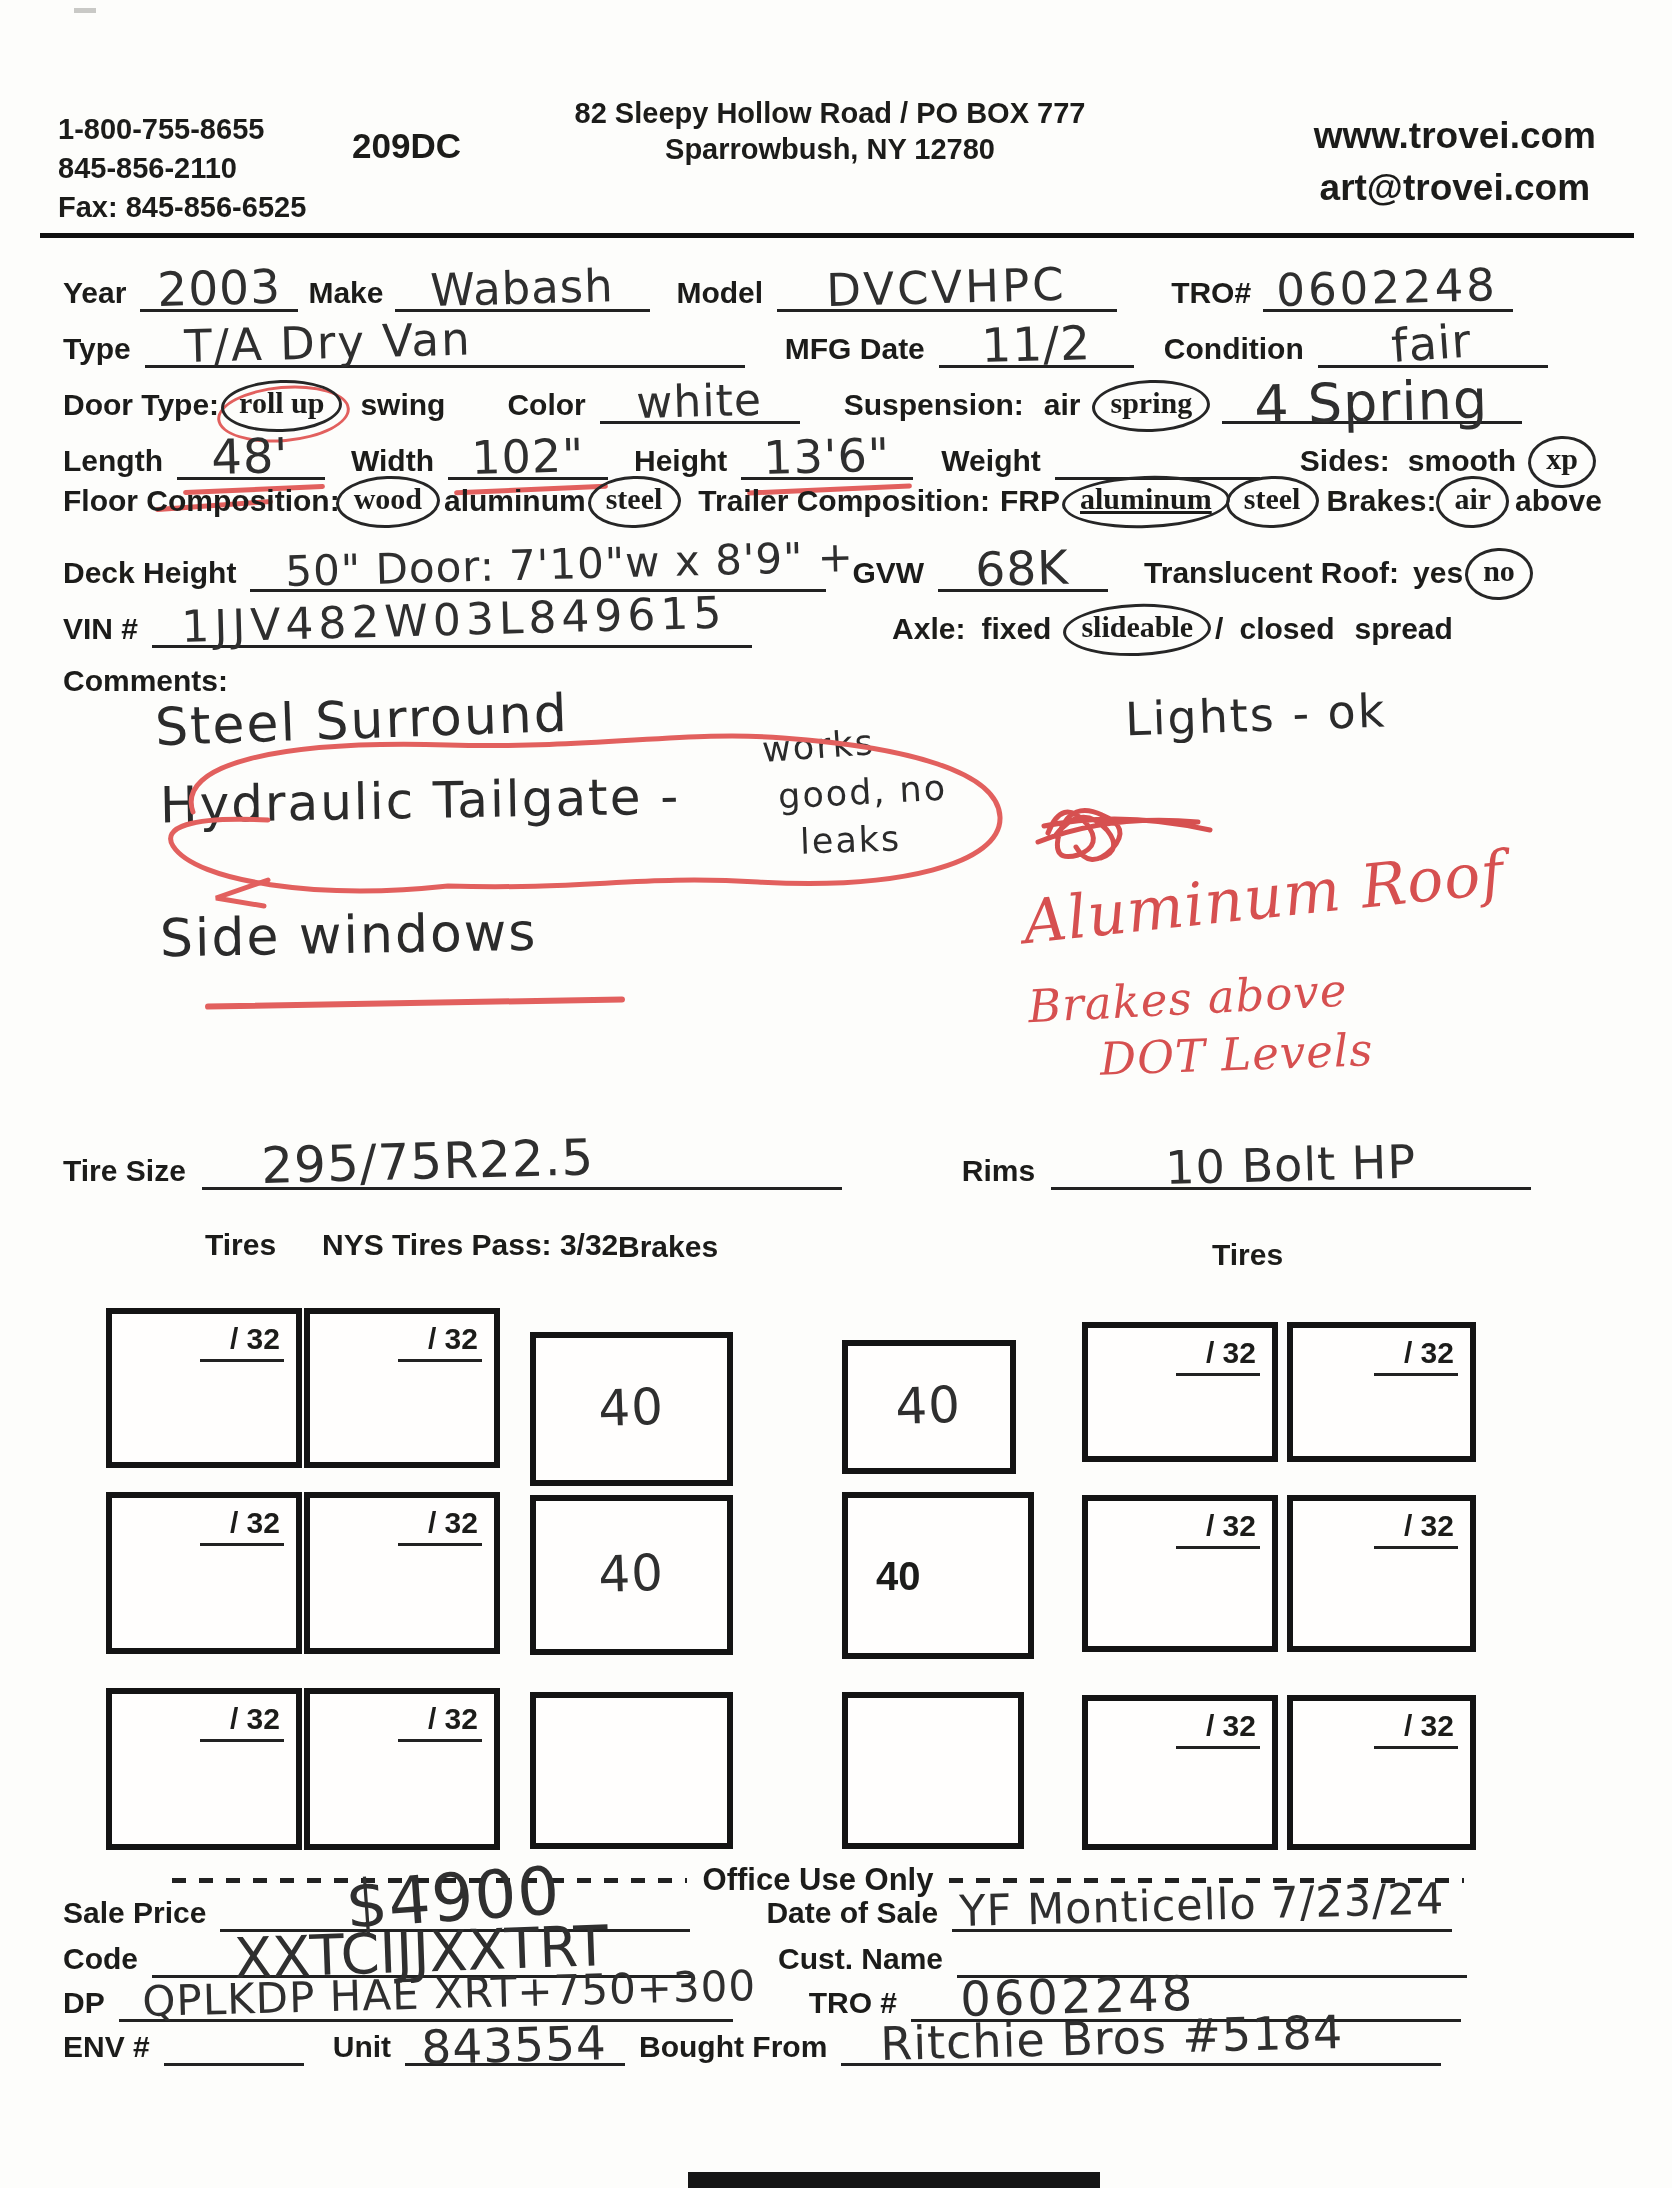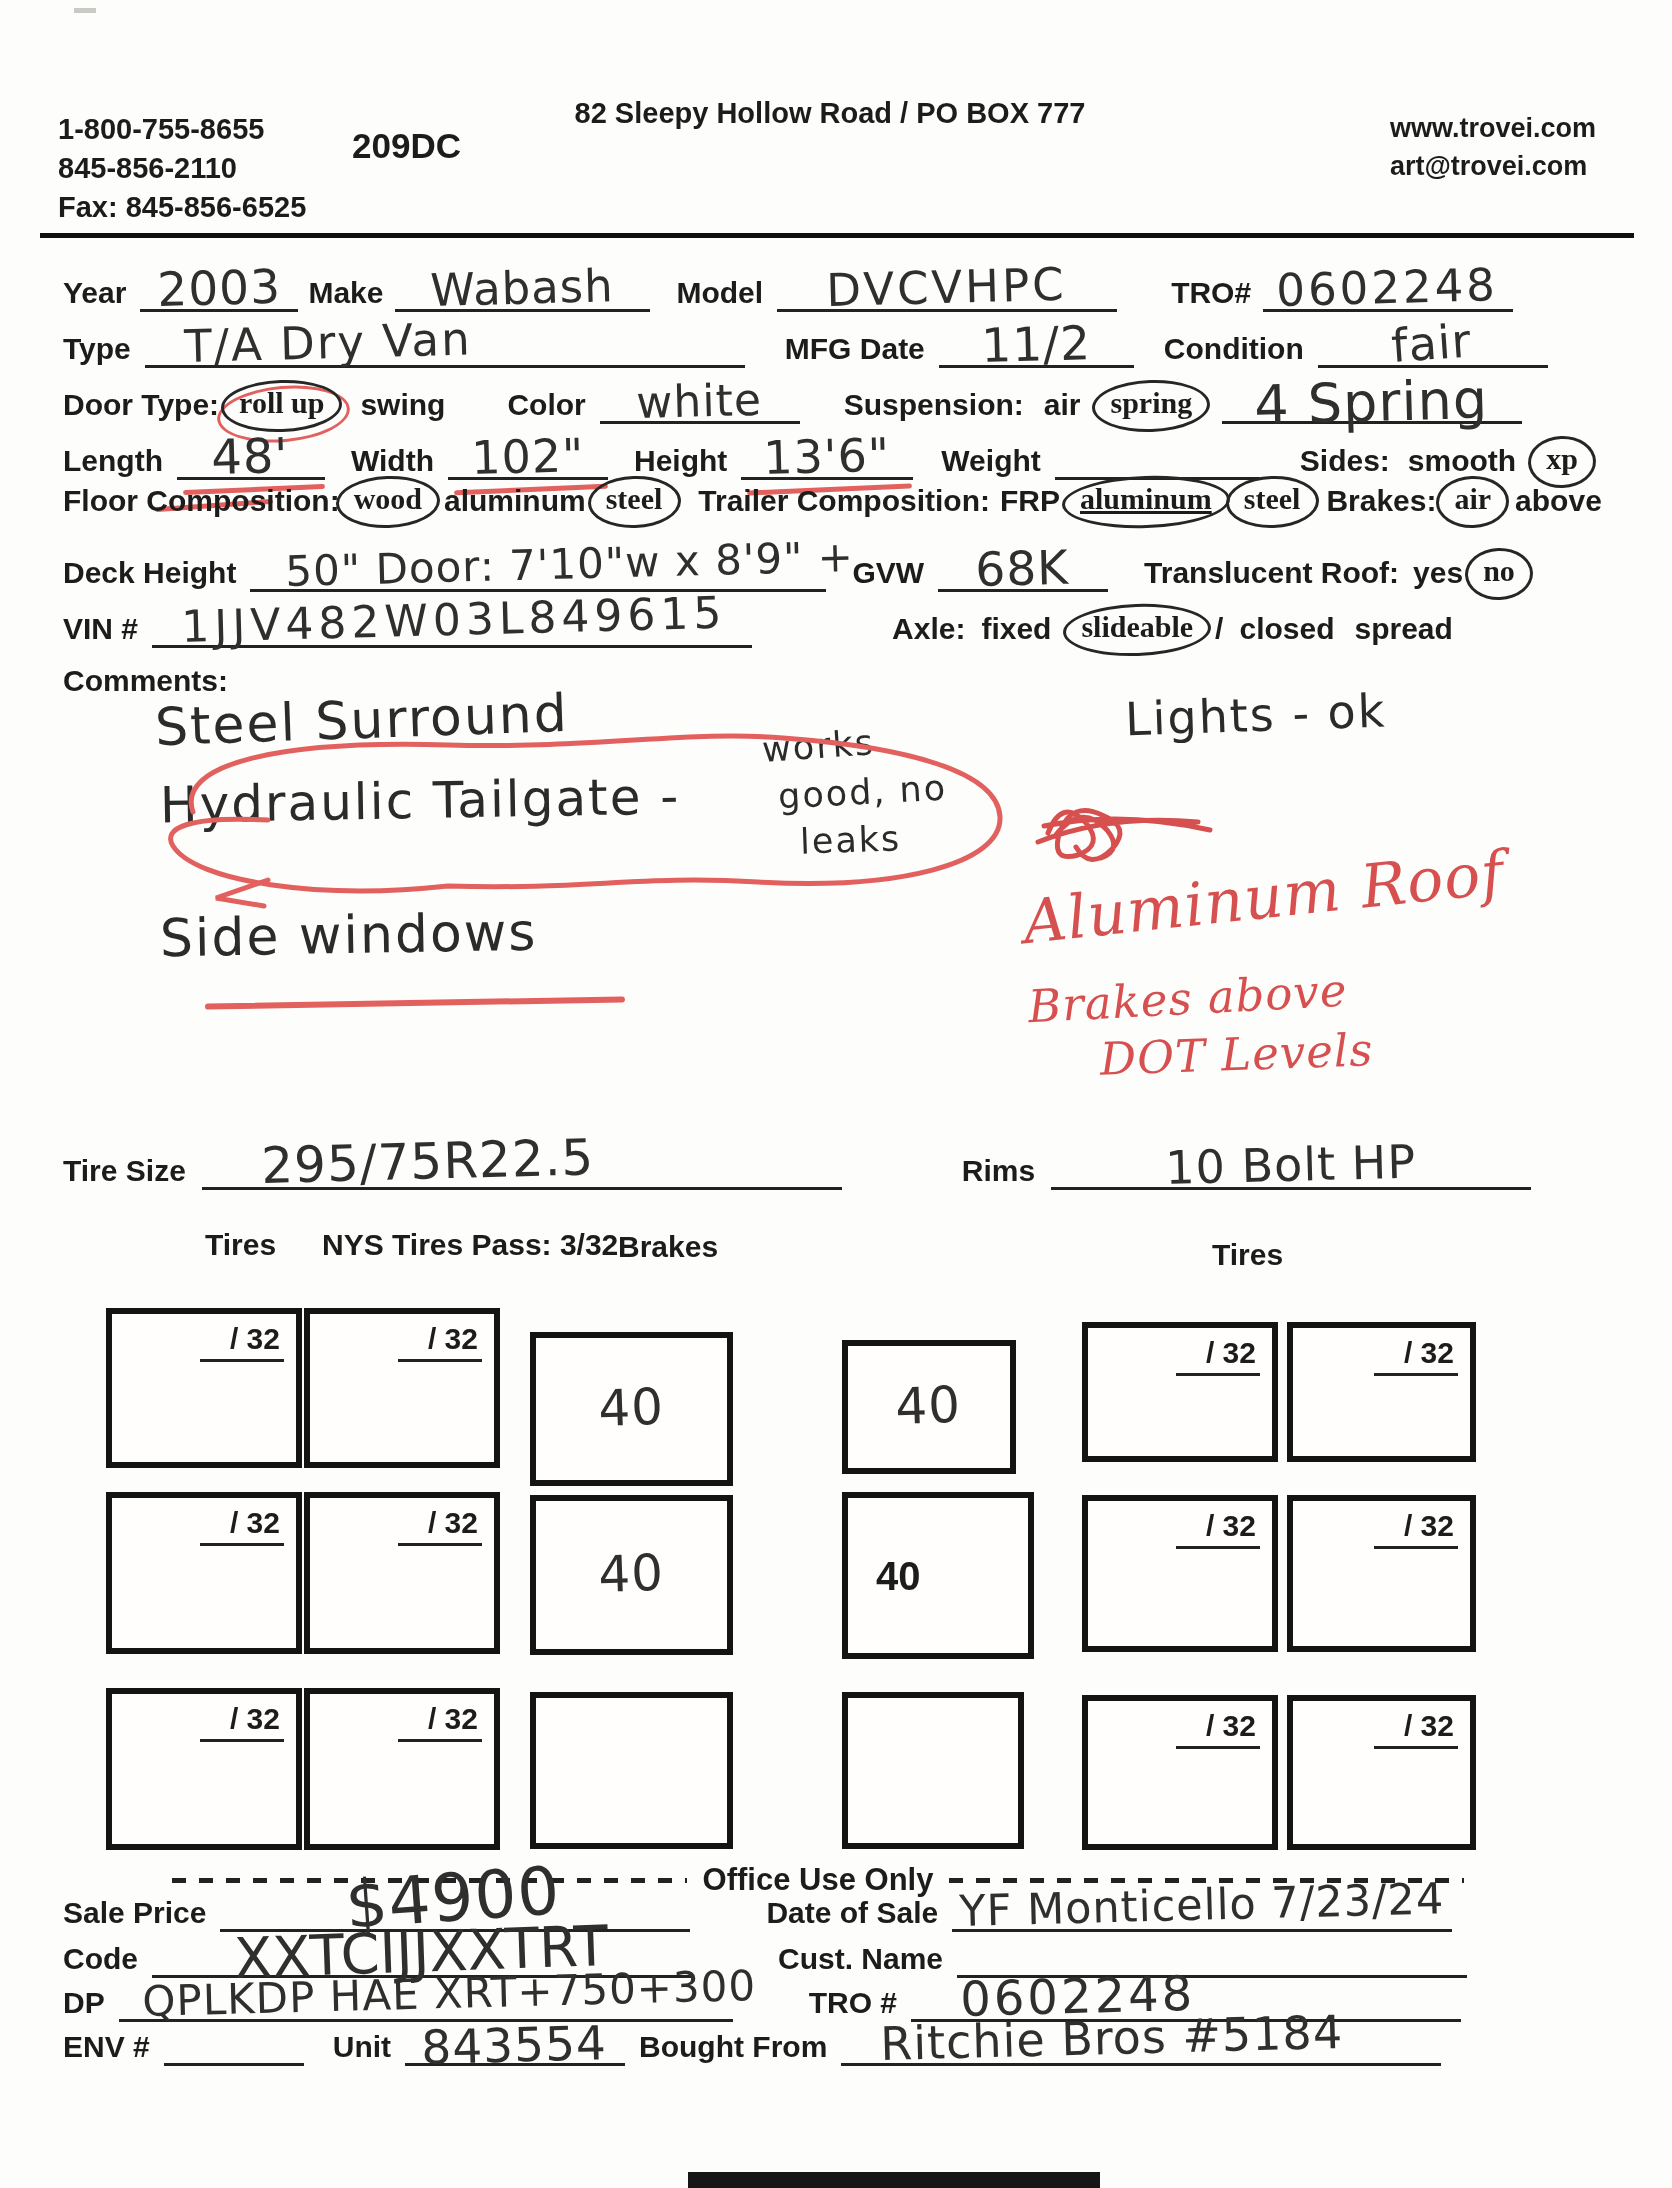--- a/index.html
+++ b/index.html
@@ -7,21 +7,21 @@
     position:relative; width:1672px; height:2188px;
     background:#fdfdfb; overflow:hidden;
     font-family:"Liberation Sans", sans-serif; color:#1c1c1a;
   }
   
   .hdr-phones { position:absolute; left:58px; top:110px; font-size:29px; font-weight:600; line-height:1.34; }
   .hdr-code   { position:absolute; left:352px; top:126px; font-size:35px; font-weight:700; }
   .hdr-center { position:absolute; left:470px; width:720px; top:94px; text-align:center; }
   .hdr-company{ font-family:"Liberation Serif", serif; font-size:41px; font-weight:700; letter-spacing:0.5px; }
   .hdr-addr   { font-size:29px; font-weight:600; margin-top:3px; }
-  .hdr-right  { position:absolute; right:76px; top:110px; text-align:left; font-size:27px; font-weight:600; line-height:1.4; }
+  .hdr-right  { position:absolute; right:76px; top:110px; text-align:center; font-size:37px; font-weight:600; line-height:1.4; }
   .rule { position:absolute; left:40px; right:38px; top:233px; height:5px; background:#101010; }
 
   
   .frow { position:absolute; left:63px; display:flex; align-items:flex-end; height:50px; }
   .lbl  { font-size:30px; font-weight:600; white-space:nowrap; padding-bottom:2px; }
   .fl   { position:relative; border-bottom:3px solid #222; display:flex; align-items:flex-end; justify-content:center; height:100%; }
   .fl.left { justify-content:flex-start; }
   .hw { font-family:"DejaVu Sans", sans-serif; color:#2f2f2f; letter-spacing:1px; white-space:nowrap;
         line-height:1; display:inline-block; transform:rotate(-1.5deg); transform-origin:left bottom; margin-bottom:-4px; }
   .opt { font-size:30px; font-weight:600; margin:0 10px; padding-bottom:2px; white-space:nowrap; }
@@ -62,20 +62,21 @@
   <div class="speck"></div>
 
   <div class="hdr-phones">
     <div>1-800-755-8655</div>
     <div>845-856-2110</div>
     <div>Fax: 845-856-6525</div>
   </div>
   <div class="hdr-code">209DC</div>
   <div class="hdr-center">
     <div class="hdr-addr">82 Sleepy Hollow Road / PO BOX 777</div>
+    <div class="hdr-addr">Sparrowbush, NY 12780</div>
   </div>
   <div class="hdr-right">
     <div>www.trovei.com</div>
     <div>art@trovei.com</div>
   </div>
   <div class="rule"></div>
 
   <div class="frow" style="top:262px;">
     <span class="lbl">Year</span>
     <span class="fl" style="width:158px;margin-left:14px;">

